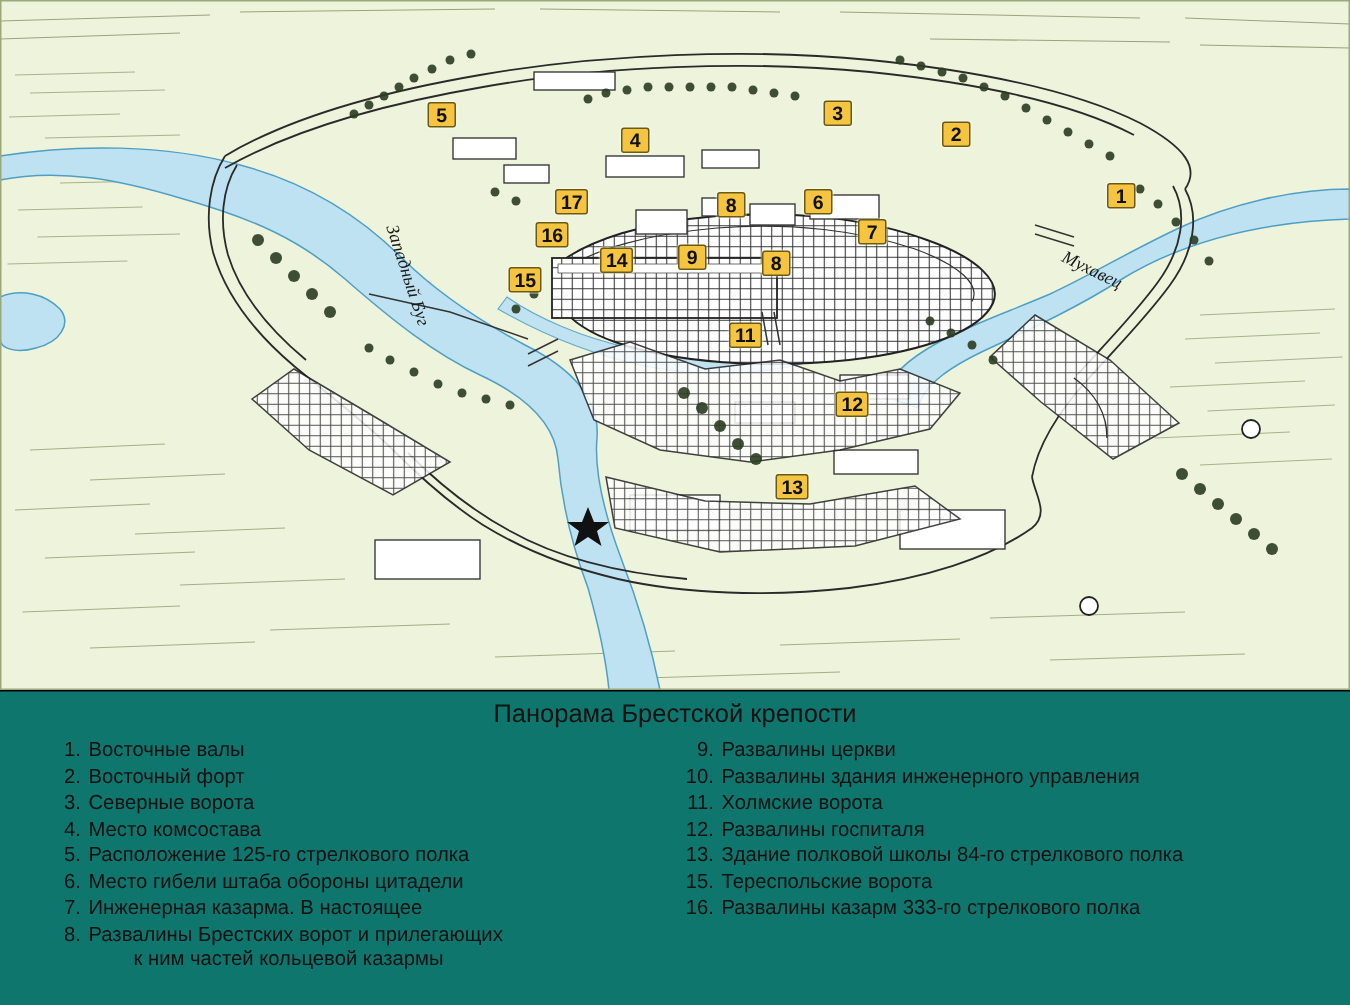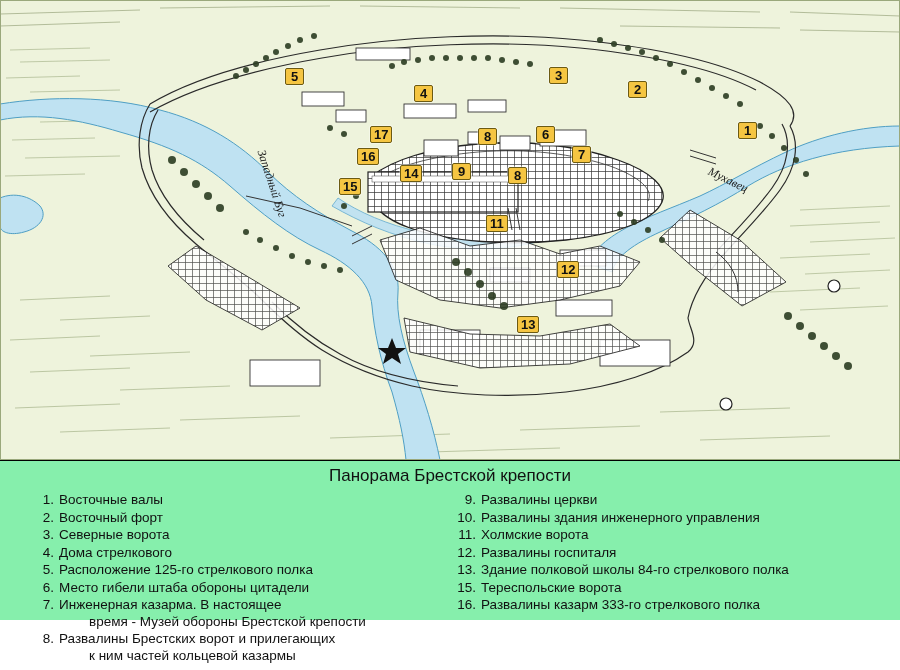--- a/index.html
+++ b/index.html
@@ -29,21 +29,21 @@
   .rivlabel{
     position:absolute;
     font-family:"Liberation Serif",serif;
     font-size:12px;
     color:#1a1a1a;
     font-style:italic;
     white-space:nowrap;
   }
 
   
-  #legend{position:absolute;left:0;top:460px;width:900px;height:160px;background:#86efac;}
+  #legend{position:absolute;left:0;top:460px;width:900px;height:210px;background:#0f766e;}
   #legend-title{
     position:absolute;left:0;top:6px;width:900px;text-align:center;
     font-family:"Liberation Sans",sans-serif;font-size:17px;color:#111;
   }
   .col{position:absolute;top:32px;font-size:13.5px;color:#111;line-height:16.5px;}
   #col-left{left:30px;width:420px;}
   #col-right{left:452px;width:440px;}
   .li{display:flex;margin-bottom:1px;}
   .li .num{width:24px;flex:0 0 24px;text-align:right;padding-right:5px;}
   .li .txt{flex:1 1 auto;}
@@ -333,35 +333,34 @@
       <div class="li">
         <span class="num">2.</span>
         <span class="txt">Восточный форт</span>
       </div>
       <div class="li">
         <span class="num">3.</span>
         <span class="txt">Северные ворота</span>
       </div>
       <div class="li">
         <span class="num">4.</span>
-        <span class="txt">Дома стрелкового</span>
+        <span class="txt">Место комсостава</span>
       </div>
       <div class="li">
         <span class="num">5.</span>
         <span class="txt">Расположение 125-го стрелкового полка</span>
       </div>
       <div class="li">
         <span class="num">6.</span>
         <span class="txt">Место гибели штаба обороны цитадели</span>
       </div>
       <div class="li">
         <span class="num">7.</span>
         <span class="txt">
           <span>Инженерная казарма. В настоящее</span>
-          <span class="cont">время  -  Музей обороны Брестской крепости</span>
         </span>
       </div>
       <div class="li">
         <span class="num">8.</span>
         <span class="txt">
           <span>Развалины Брестских ворот и прилегающих</span>
           <span class="cont">к ним частей кольцевой казармы</span>
         </span>
       </div>
     </div>

